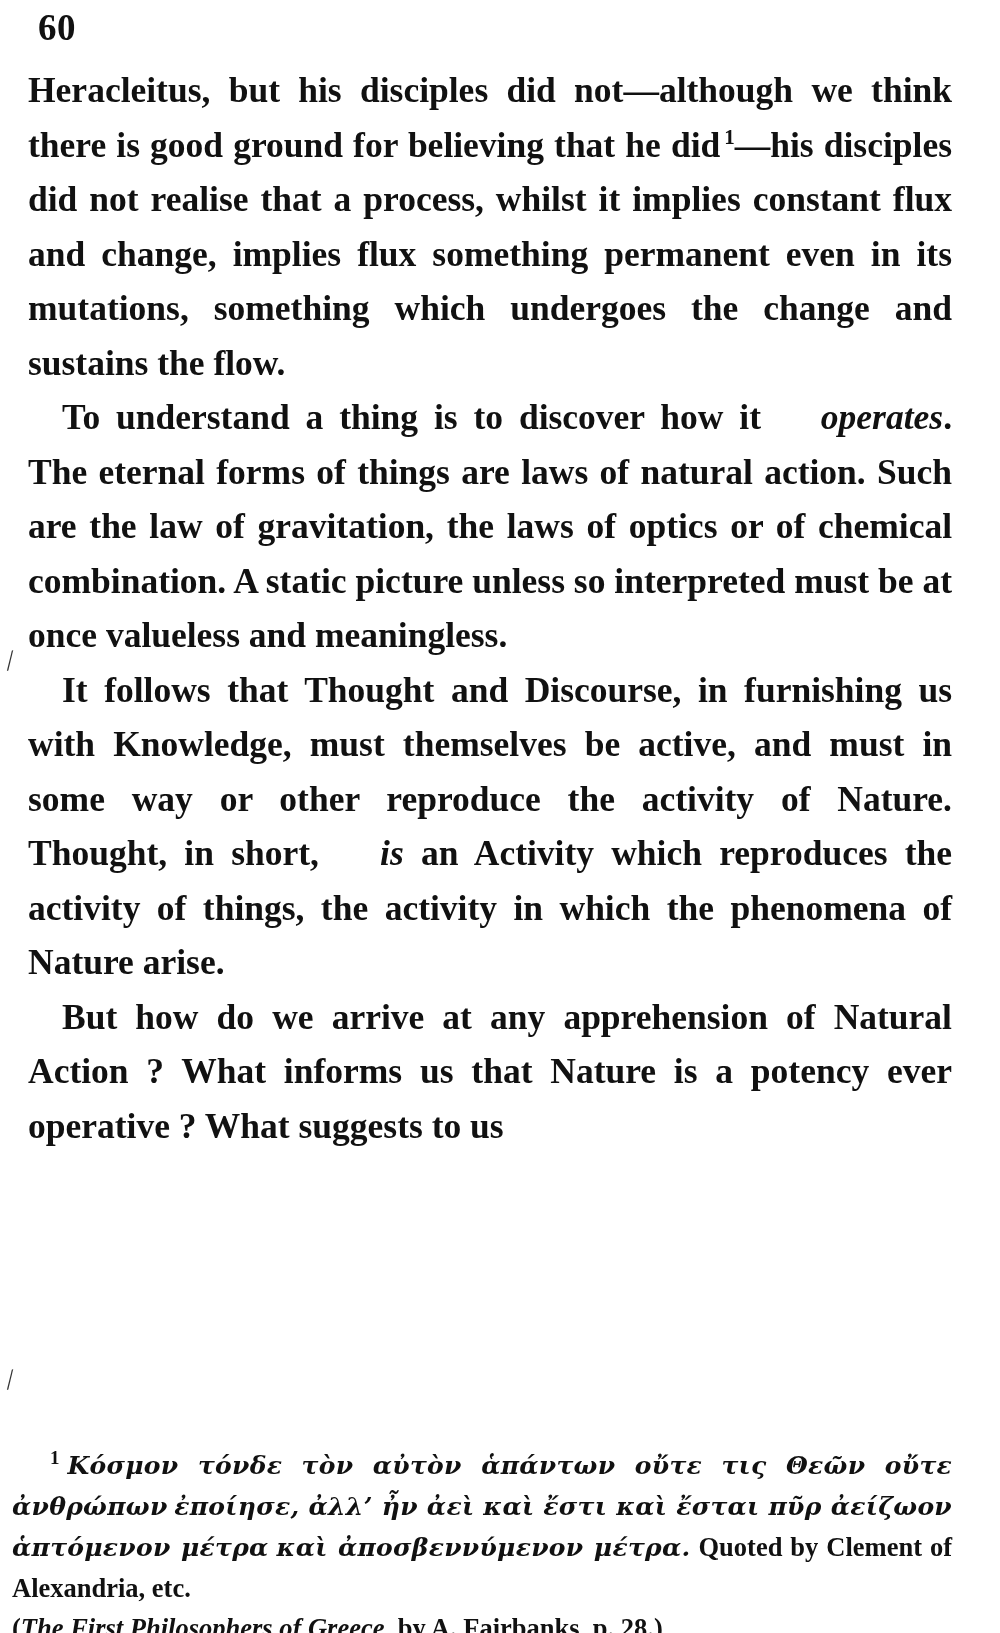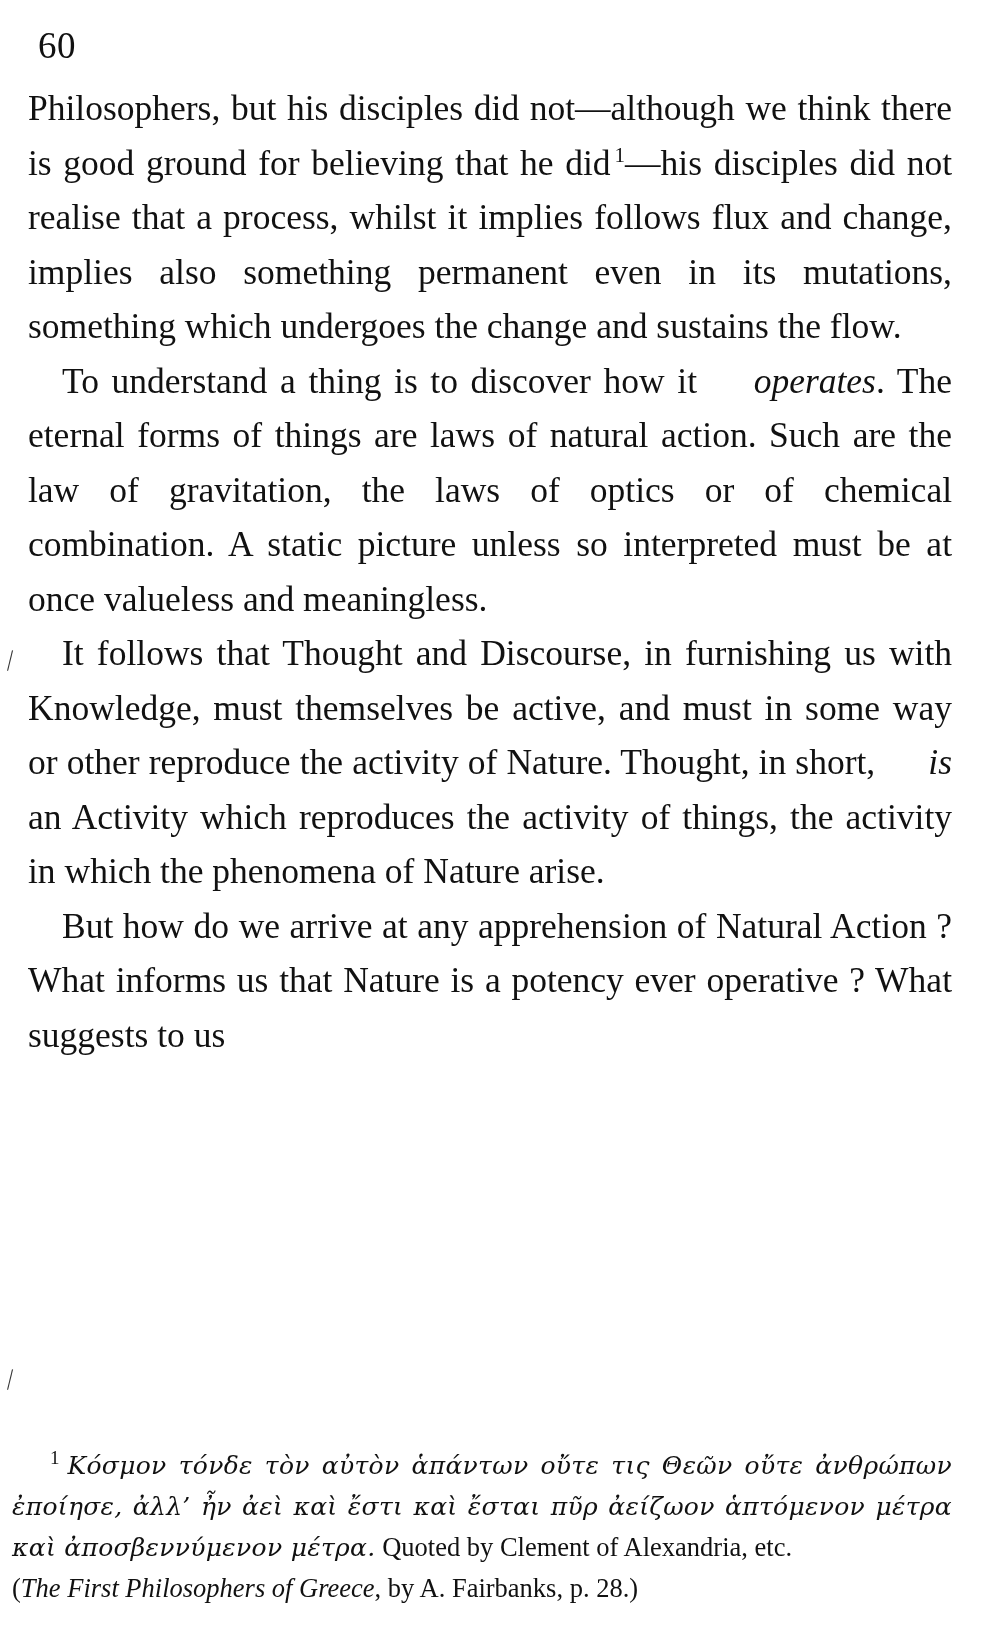--- a/index.html
+++ b/index.html
@@ -12,21 +12,22 @@
     height: 1633px;
     font-family: "Liberation Serif", serif;
     color: #111111;
     overflow: hidden;
   }
   .page {
     position: relative;
     width: 1000px;
     height: 1633px;
     box-sizing: border-box;
-    padding: 24px 48px 0 28px;
+    padding: 6px 48px 0 28px;
+    font-weight: bold;
   }
   
   .head {
     display: flex;
     align-items: baseline;
     margin: 0 0 14px 0;
     white-space: nowrap;
   }
   .folio {
     font-size: 37px;
@@ -110,21 +111,21 @@
 <body>
 
 <div class="page">
 
   <div class="head">
     <span class="folio">60</span>
   </div>
 
   <div class="body-text">
 
-    <p class="para"><span>Philosophers, but his disciples did not—although we think there is good ground for believing that he did</span><sup class="fn">1</sup><span>—his disciples did not realise that a process, whilst it implies follows flux and change, implies also something permanent even in its mutations, something which undergoes the change and sustains the flow.</span></p>
+    <p class="para"><span>Heracleitus, but his disciples did not—although we think there is good ground for believing that he did</span><sup class="fn">1</sup><span>—his disciples did not realise that a process, whilst it implies constant flux and change, implies flux something permanent even in its mutations, something which undergoes the change and sustains the flow.</span></p>
 
     <p class="para"><span class="indent"></span><span>To understand a thing is to discover how it </span><span class="ital">operates</span><span>. The eternal forms of things are laws of natural action. Such are the law of gravitation, the laws of optics or of chemical combination. A static picture unless so interpreted must be at once valueless and meaningless.</span></p>
 
     <p class="para"><span class="indent"></span><span>It follows that Thought and Discourse, in furnishing us with Knowledge, must themselves be active, and must in some way or other reproduce the activity of Nature. Thought, in short, </span><span class="ital">is</span><span> an Activity which reproduces the activity of things, the activity in which the phenomena of Nature arise.</span></p>
 
     <p class="para"><span class="indent"></span><span>But how do we arrive at any apprehension of Natural Action ? What informs us that Nature is a potency ever operative ? What suggests to us</span></p>
 
   </div>
 
   <span class="tick t1">⁄</span>

